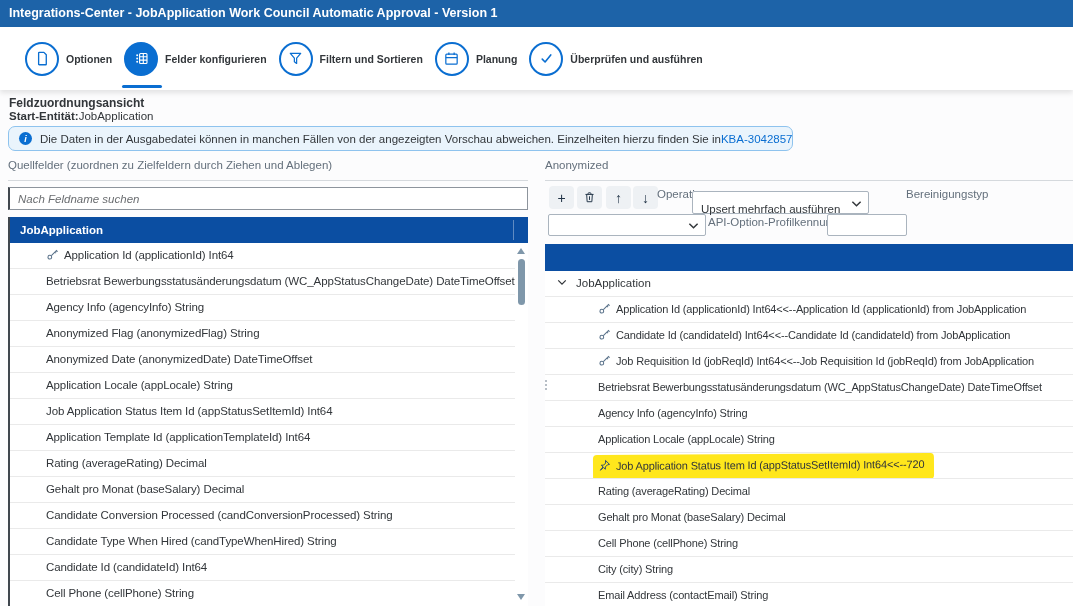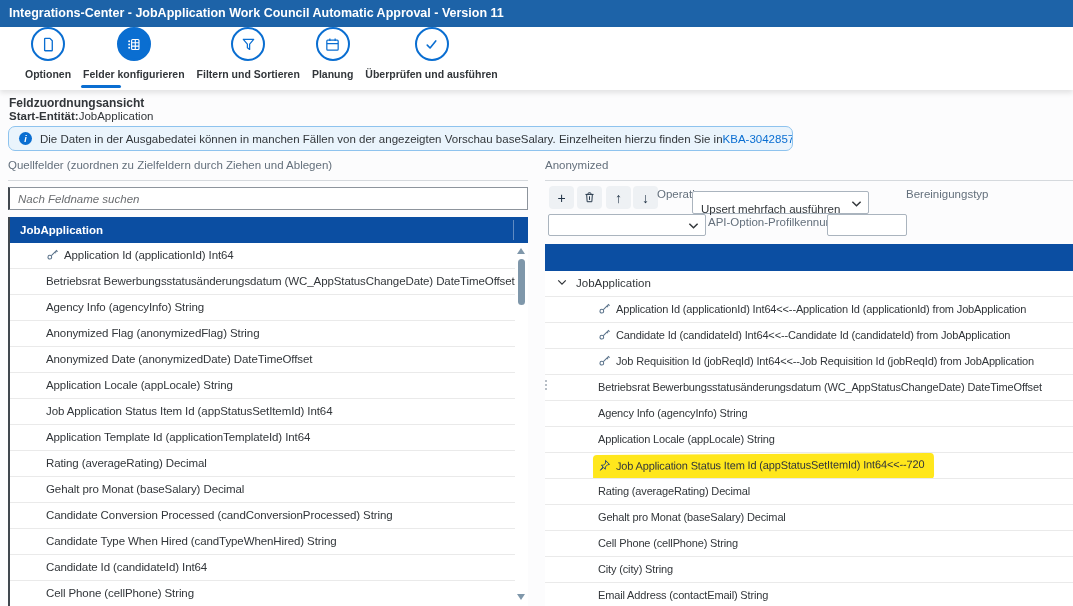--- a/index.html
+++ b/index.html
@@ -5,21 +5,21 @@
   html,body{margin:0;padding:0;background:#e9e9e9;}
   .app{width:1073px;height:606px;position:relative;font-family:"Liberation Sans","DejaVu Sans",sans-serif;background:#fff;overflow:hidden;}
 
   
   .titlebar{position:absolute;top:0;left:0;right:0;height:27px;background:#1d63a8;color:#fff;
     font-weight:bold;font-size:12.5px;line-height:27px;padding-left:9px;box-sizing:border-box;}
 
   
   .tabbar{position:absolute;top:27px;left:0;right:0;height:63px;background:#fff;display:flex;align-items:center;
     gap:12px;padding-left:25px;box-shadow:0 3px 5px rgba(0,0,0,.10);z-index:3;box-sizing:border-box;}
-  .step{display:flex;align-items:center;gap:7px;height:100%;position:relative;cursor:pointer;flex-direction:column;}
+  .step{display:flex;align-items:center;gap:7px;height:100%;position:relative;cursor:pointer;}
   .step-circle{width:34px;height:34px;border:2px solid #0a6ed1;border-radius:50%;display:flex;align-items:center;
     justify-content:center;color:#0a6ed1;background:#fff;box-sizing:border-box;flex:0 0 auto;}
   .step.active .step-circle{background:#0a6ed1;color:#fff;}
   .step-label{font-size:10.5px;font-weight:bold;color:#32363a;white-space:nowrap;}
   .step.active::after{content:"";position:absolute;left:-2px;bottom:2px;width:40px;height:3px;background:#0a6ed1;border-radius:2px;}
 
   
   .content{position:absolute;top:90px;left:0;right:0;bottom:0;background:#fcfcfd;}
   .view-header{position:absolute;left:9px;top:6px;}
   .vh-title{font-size:12px;font-weight:bold;color:#32363a;line-height:14px;}
@@ -81,21 +81,21 @@
   .hl{background:#ffe71c;border-radius:4px;padding:3px 10px 4px 5px;margin-left:-5px;display:inline-block;
     line-height:17px;transform:rotate(-0.35deg);}
   .grip{position:absolute;left:0;top:222px;display:flex;flex-direction:column;gap:2px;}
   .grip i{width:2px;height:2px;border-radius:50%;background:#9fa9b3;}
 </style>
 </head>
 <body>
 
 <div class="app">
 
-  <div class="titlebar">Integrations-Center - JobApplication Work Council Automatic Approval - Version 11</div>
+  <div class="titlebar">Integrations-Center - JobApplication Work Council Automatic Approval - Version 1</div>
 
   <div class="tabbar" id="steps">
       <div class="step">
         <span class="step-circle">
           <svg width="17" height="17" viewBox="0 0 18 18">
             <path d="M5.5 2.5h5L13 5v10a.6.6 0 0 1-.6.6H5.5a.6.6 0 0 1-.6-.6V3.1a.6.6 0 0 1 .6-.6z" fill="none" stroke="currentColor" stroke-width="1.4" stroke-linejoin="round"></path>
           </svg>
         </span>
         <span class="step-label">Optionen</span>
       </div>
@@ -146,21 +146,21 @@
 
   <div class="content">
 
     <div class="view-header">
       <div class="vh-title">Feldzuordnungsansicht</div>
       <div class="vh-sub"><b>Start-Entität:</b><span>JobApplication</span></div>
     </div>
 
     <div class="banner">
       <span class="info-icon">i</span>
-      <span>Die Daten in der Ausgabedatei können in manchen Fällen von der angezeigten Vorschau baseSalary. Einzelheiten hierzu finden Sie in </span>
+      <span>Die Daten in der Ausgabedatei können in manchen Fällen von der angezeigten Vorschau abweichen. Einzelheiten hierzu finden Sie in </span>
       <a>KBA-3042857</a>
       <span>.</span>
     </div>
 
     <div class="col-left">
       <div class="panel-title">Quellfelder (zuordnen zu Zielfeldern durch Ziehen und Ablegen)</div>
       <div class="panel-rule"></div>
       <input class="search" placeholder="Nach Feldname suchen" style="">
       <div class="src-list">
         <div class="list-header with-slot">JobApplication</div>

